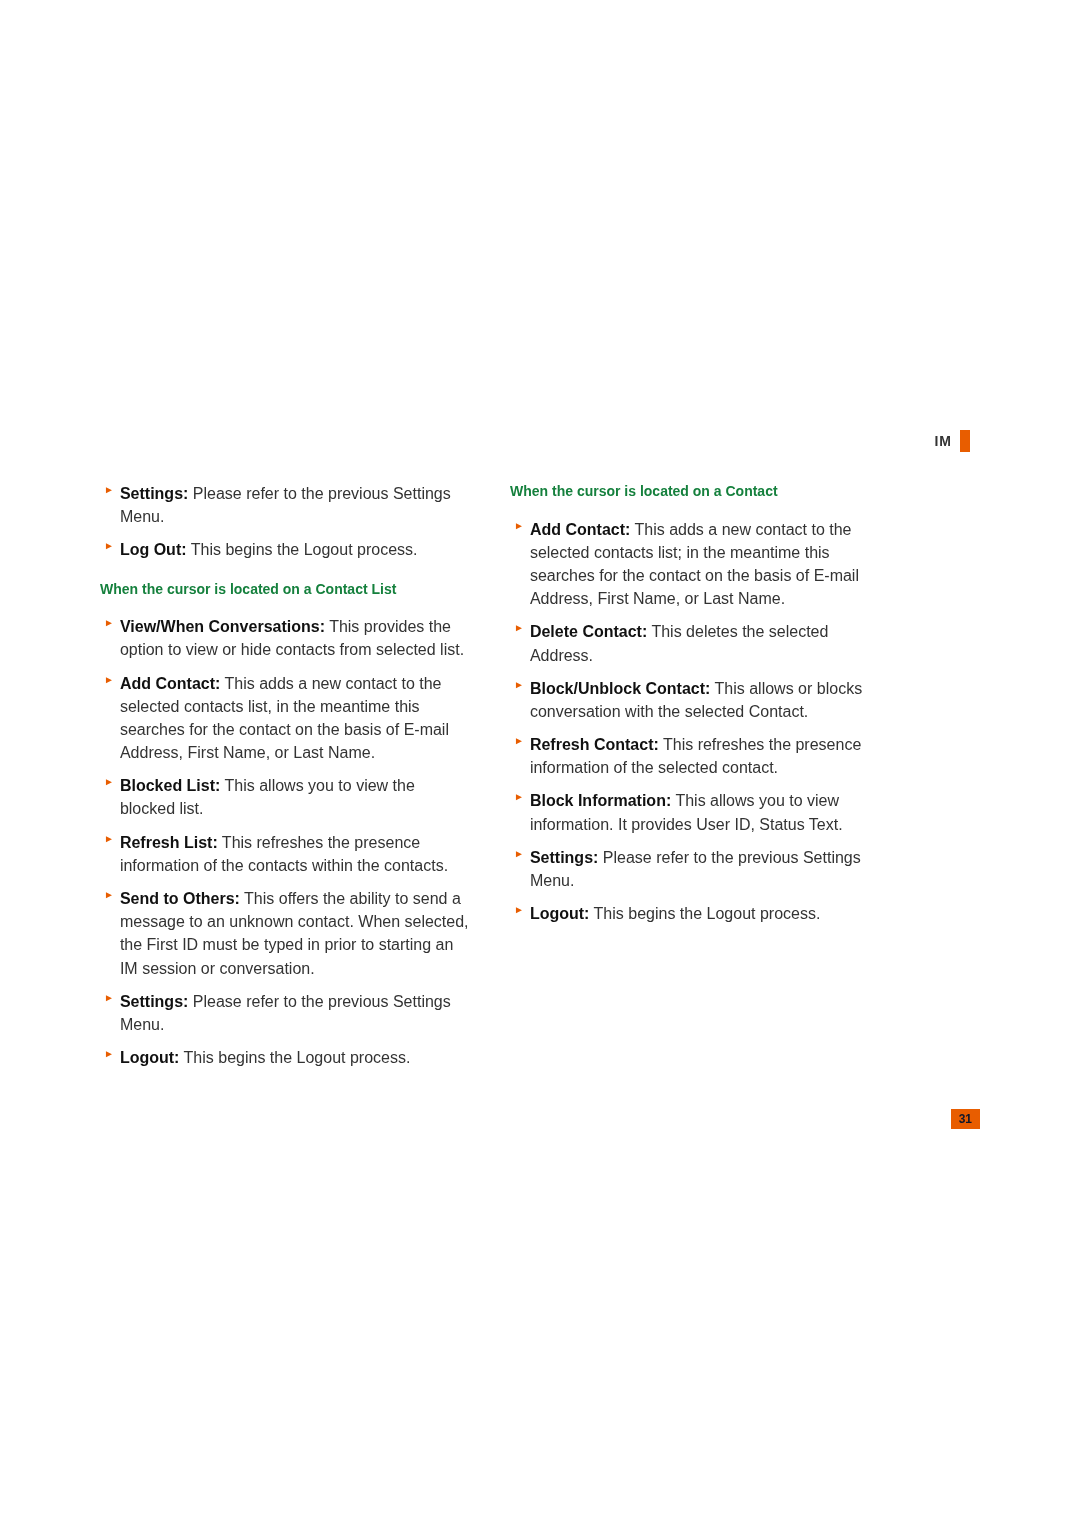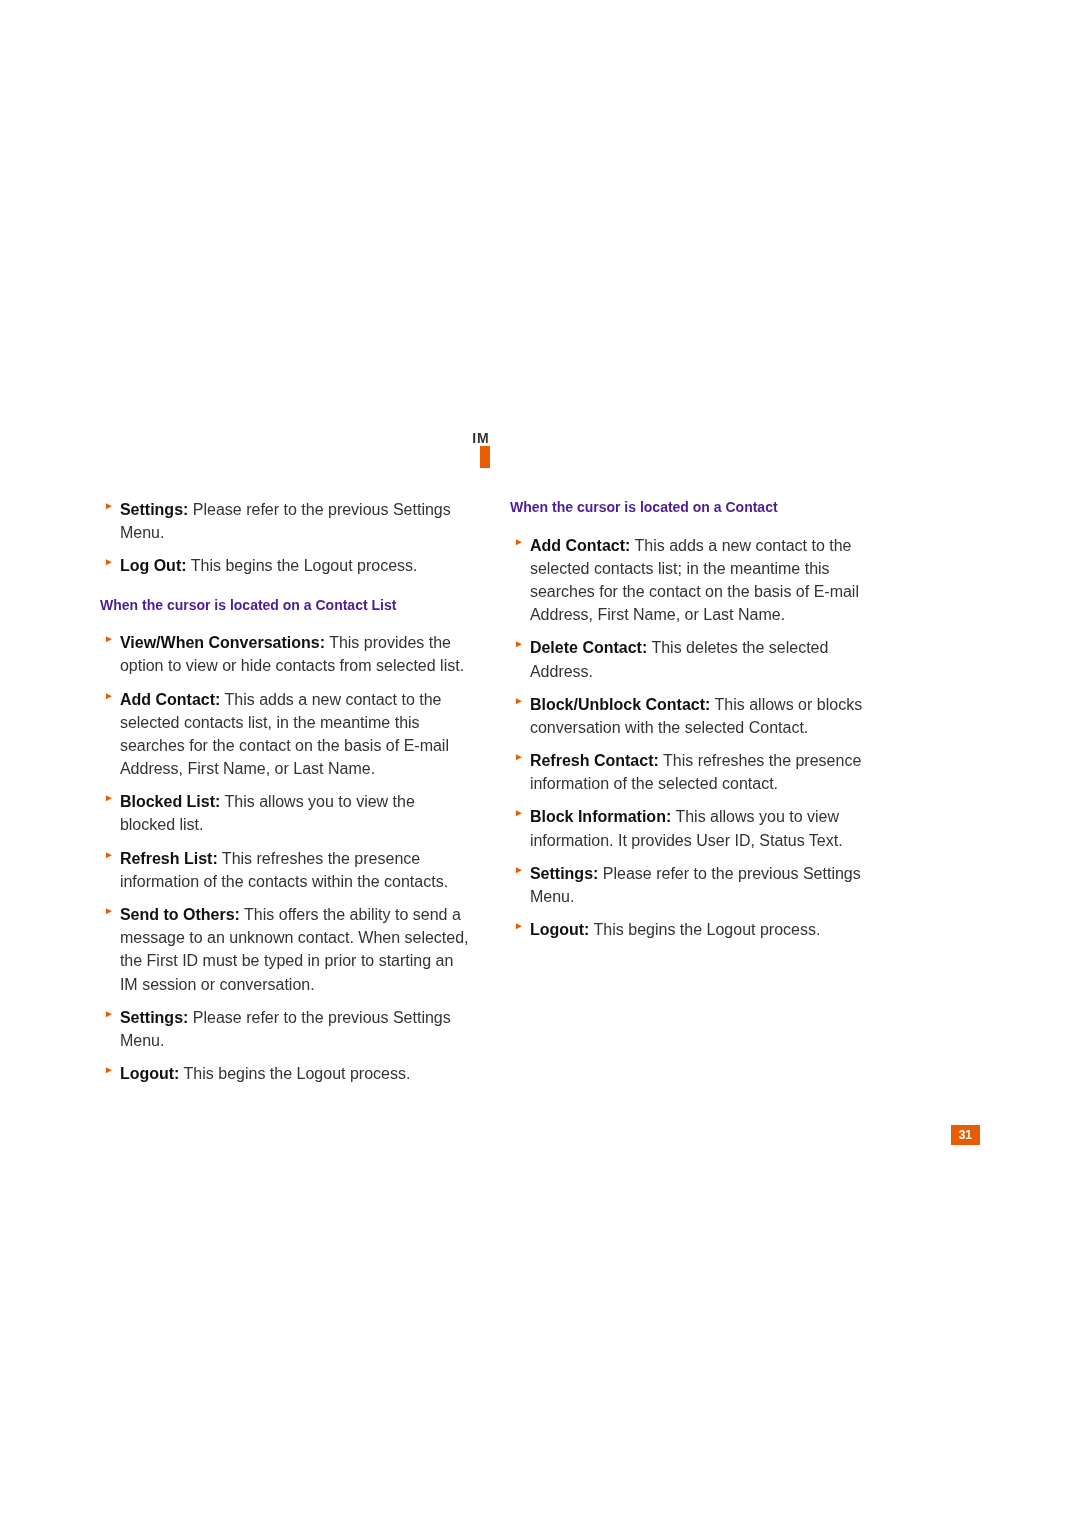--- a/index.html
+++ b/index.html
@@ -31,21 +31,20 @@
       height: 430px;
     }
 
     
     .im-header {
       display: flex;
       align-items: center;
       justify-content: flex-end;
       padding-right: 110px;
       margin-bottom: 30px;
-      flex-direction: column;
     }
 
     .im-label {
       font-size: 14px;
       font-weight: bold;
       color: #333333;
       letter-spacing: 1px;
       margin-right: 8px;
     }
 
@@ -69,21 +68,21 @@
 
     .right-column {
       flex: 1;
       max-width: 370px;
     }
 
     
     .section-heading {
       font-size: 14px;
       font-weight: bold;
-      color: #4c1d95;
+      color: #15803d;
       margin-bottom: 12px;
       line-height: 1.4;
     }
 
     
     .bullet-item {
       display: flex;
       align-items: flex-start;
       margin-bottom: 10px;
       padding-left: 4px;
@@ -112,21 +111,21 @@
     
     .page-number-container {
       display: flex;
       justify-content: flex-end;
       padding-right: 100px;
       margin-top: 30px;
     }
 
     .page-number-badge {
       background-color: #e85d00;
-      color: #ffffff;
+      color: #0f172a;
       font-size: 12px;
       font-weight: bold;
       padding: 3px 8px;
       min-width: 28px;
       text-align: center;
     }
 
     
     .section-with-spacing {
       margin-bottom: 16px;

